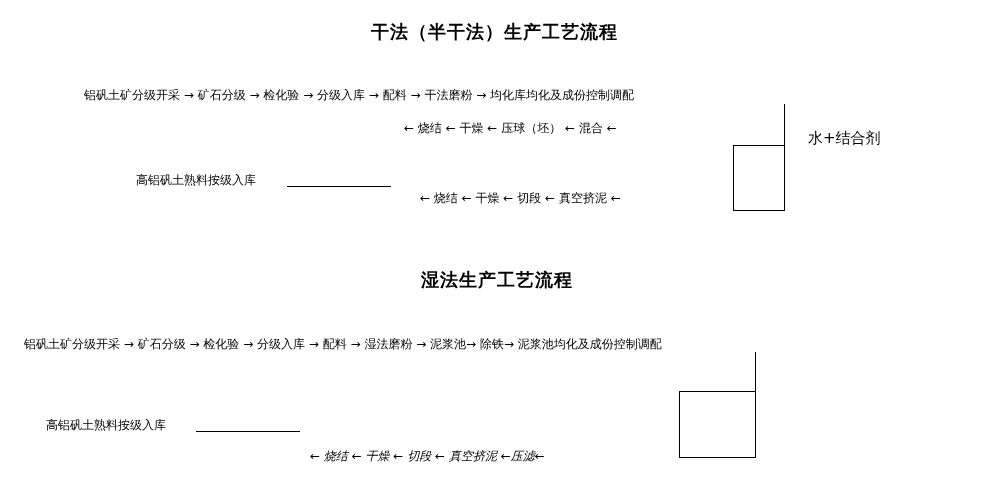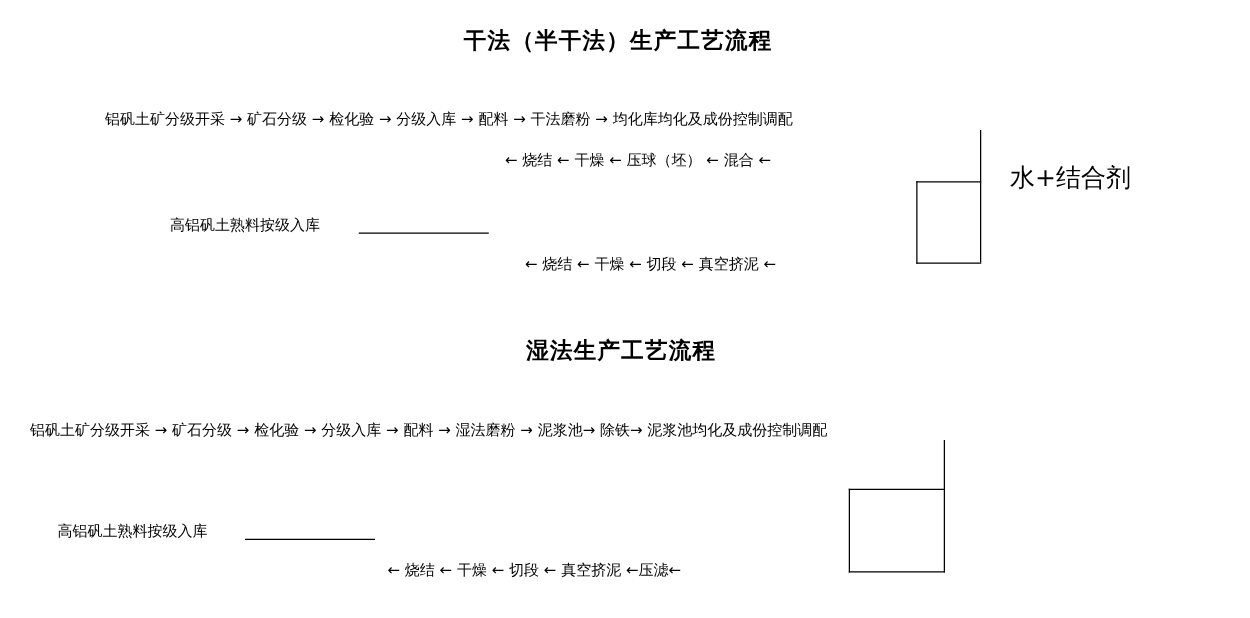--- a/index.html
+++ b/index.html
@@ -28,54 +28,54 @@
     white-space: nowrap;
   }
   .flowline {
     position: absolute;
     font-size: 12px;
     white-space: nowrap;
     letter-spacing: 0px;
   }
   .note {
     position: absolute;
-    font-size: 20px;
+    font-size: 15px;
     white-space: nowrap;
   }
   .hline {
     position: absolute;
     border-top: 1.5px solid #000;
     height: 0;
   }
   .vline {
     position: absolute;
     border-left: 1.5px solid #000;
     width: 0;
   }
 
   
   #title1 { left: 371px; top: 20px; }
   #d1-row1 { left: 84px; top: 87px; }
   #d1-row2 { left: 404px; top: 120px; }
-  #d1-row3 { left: 420px; top: 203px; }
+  #d1-row3 { left: 420px; top: 190px; }
   #d1-note-water { left: 808px; top: 129px; }
   #d1-clinker { left: 136px; top: 172px; }
   #d1-clinker-line { left: 287px; top: 186px; width: 104px; }
 
   
   #d1-v1 { left: 784px; top: 104px; height: 106px; }
   #d1-h2 { left: 733px; top: 145px; width: 52px; }
   #d1-h3 { left: 733px; top: 210px; width: 52px; }
   #d1-v2 { left: 733px; top: 145px; height: 66px; }
 
   
   #title2 { left: 421px; top: 268px; }
   #d2-row1 { left: 24px; top: 336px; }
   #d2-row2 { left: 305px; top: 381px; }
-  #d2-row3 { left: 310px; top: 448px; }
+  #d2-row3 { left: 310px; top: 448px; font-style: italic; }
   #d2-clinker { left: 46px; top: 417px; }
   #d2-clinker-line { left: 196px; top: 431px; width: 104px; }
 
   #d2-v1 { left: 755px; top: 352px; height: 106px; }
   #d2-h2 { left: 679px; top: 391px; width: 77px; }
   #d2-h3 { left: 679px; top: 457px; width: 77px; }
   #d2-v2 { left: 679px; top: 391px; height: 67px; }
 </style>
 </head>
 <body>

